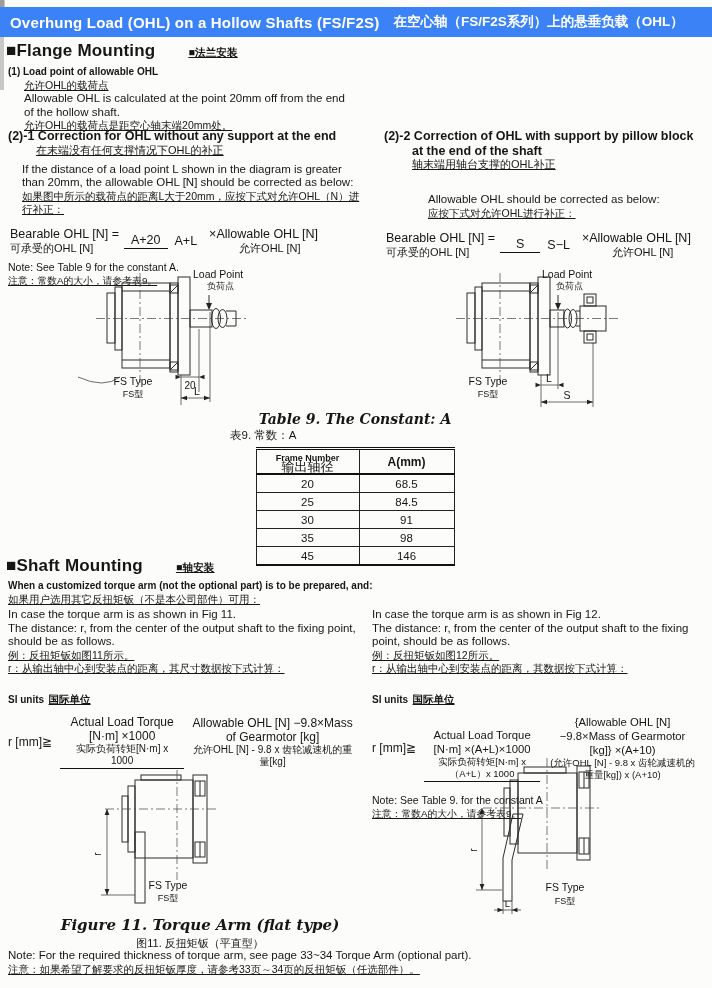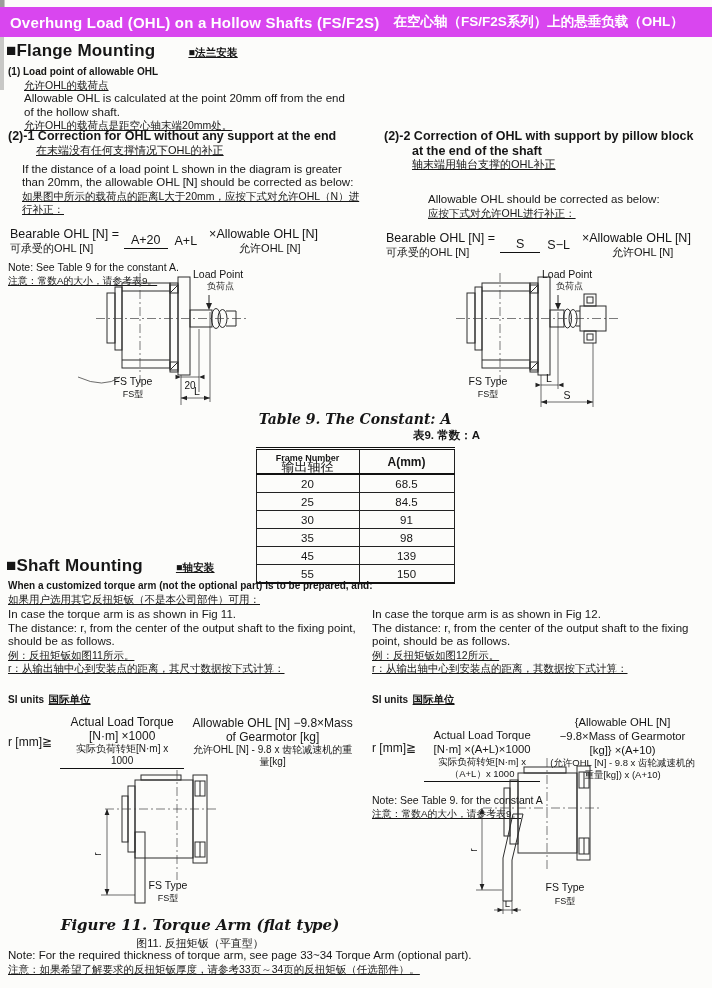--- a/index.html
+++ b/index.html
@@ -1,20 +1,20 @@
 <!DOCTYPE html>
 <html><head>
 <meta charset="utf-8">
 <style>
   html,body{margin:0;padding:0;background:#e8e8e6;}
   .page{position:relative;width:712px;height:988px;background:#fcfcfa;
         font-family:"Liberation Sans",sans-serif;color:#161616;overflow:hidden;}
   .abs{position:absolute;}
   
-  .bar{background:#d946ef;color:#fff;display:flex;align-items:center;gap:14px;
+  .bar{background:#3b82f6;color:#fff;display:flex;align-items:center;gap:14px;
        padding:0 10px;box-sizing:border-box;}
   .bar .ttl-en{font-size:15px;font-weight:bold;letter-spacing:.2px;white-space:nowrap;}
   .bar .ttl-zh{font-size:13.5px;font-weight:bold;white-space:nowrap;}
   
   .sec-h{font-size:17px;font-weight:bold;letter-spacing:.2px;}
   .sec-h .zh{margin-left:28px;}
   .b{font-weight:bold;}
   .t12b{font-size:10px;font-weight:bold;line-height:14px;}
   .t125b{font-size:12.5px;font-weight:bold;line-height:14.5px;}
   .en{font-size:11.5px;line-height:13.5px;}
@@ -36,21 +36,21 @@
   .si-f{margin-top:4px;}
   .si-f .f-lhs{font-size:12px;margin-right:3px;white-space:nowrap;}
   .si-f .fe{font-size:12px;line-height:14px;text-align:center;}
   .si-f .fz{font-size:10px;line-height:12px;text-align:center;}
   .si-f .num,.si-f .den{padding:0 8px 1px;}
   .si-f.small .fe{font-size:11.3px;}
   .si-f.small .fz{font-size:9.5px;}
   
   .t9-title{font-family:"DejaVu Serif",serif;font-style:italic;font-weight:bold;
             font-size:14px;text-align:center;}
-  .t9-sub{font-size:11.5px;text-align:right;margin-top:1px;font-weight:bold;}
+  .t9-sub{font-size:11.5px;text-align:left;margin-top:1px;}
   table.t9{border-collapse:collapse;margin:4px auto 0;}
   .t9 th,.t9 td{border:1px solid #222;text-align:center;padding:0;}
   .t9 thead th{border-top:3px double #111;border-bottom:2.5px solid #111;height:23px;}
   .t9 tbody td{height:17px;font-size:11.5px;}
   .t9 tbody tr:last-child td{border-bottom:2.5px solid #111;}
   .th-fr{width:102px;}
   .th-a{width:94px;font-size:12px;}
   .th-fr .fe{font-size:9px;line-height:10px;font-weight:bold;}
   .th-fr .fz{font-size:13px;line-height:8px;font-weight:normal;}
   
@@ -259,25 +259,21 @@
         <tr>
             <td>30</td>
             <td>91</td>
           </tr>
         <tr>
             <td>35</td>
             <td>98</td>
           </tr>
         <tr>
             <td>45</td>
-            <td>139</td>
-          </tr>
-        <tr>
-            <td>55</td>
-            <td>150</td>
+            <td>146</td>
           </tr>
       </tbody>
     </table>
   </div>
 
   <div class="abs sec-h" style="top:556px;left:6px;">
     <span>■Shaft Mounting</span>
     <span class="zh">■轴安装</span>
   </div>
 

